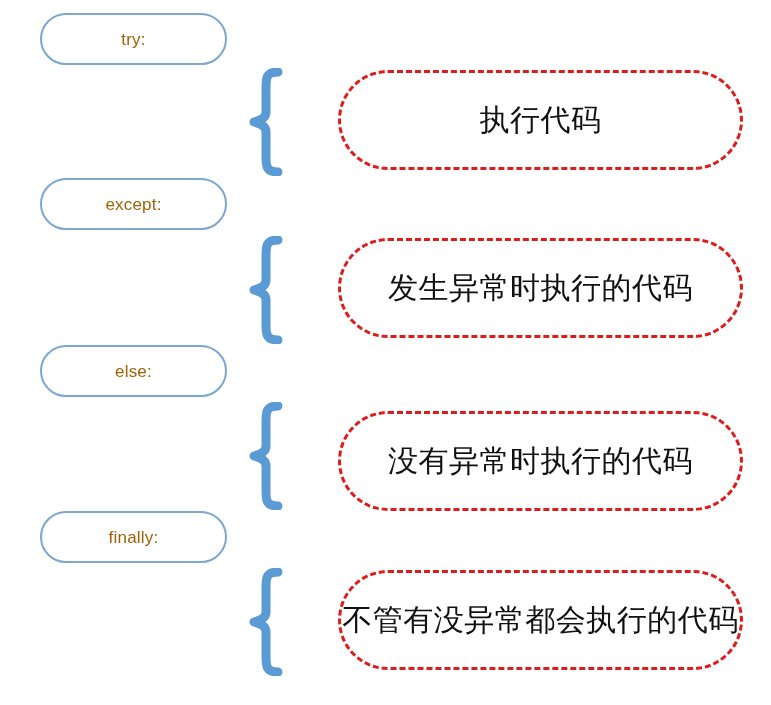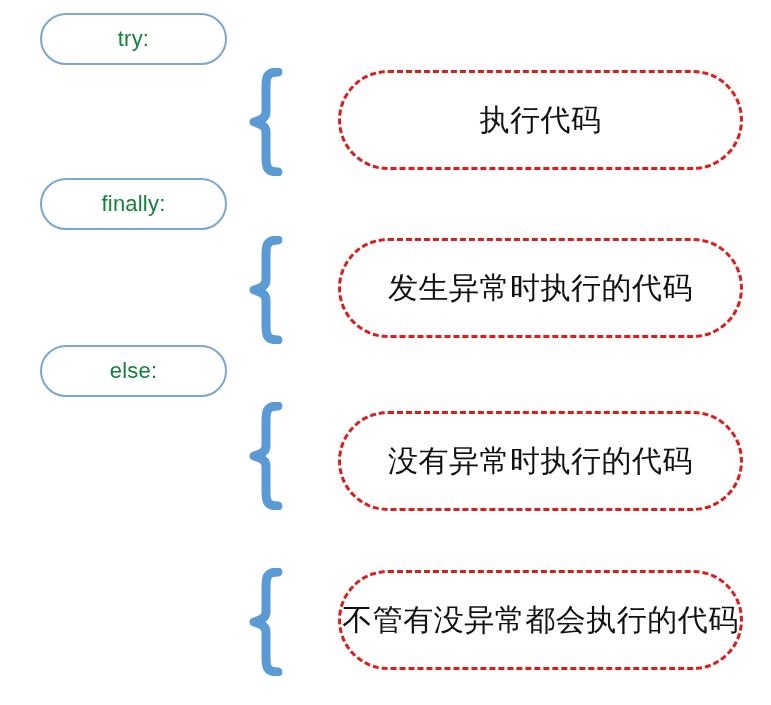--- a/index.html
+++ b/index.html
@@ -26,22 +26,22 @@
     height: 52px;
     box-sizing: border-box;
     border: 2px solid #7ba7d0;
     border-radius: 26px;
     background: #ffffff;
     display: flex;
     align-items: center;
     justify-content: center;
   }
   .pill-label {
-    font-size: 22px;
-    color: #15803d;
+    font-size: 17px;
+    color: #a16207;
     line-height: 1;
     letter-spacing: 0.2px;
     white-space: nowrap;
   }
 
   
   .brace {
     position: absolute;
     left: 248px;
     width: 40px;
@@ -100,21 +100,21 @@
   <div class="brace brace-0">
     <svg viewBox="0 0 40 108" xmlns="http://www.w3.org/2000/svg" aria-hidden="true">
       <path d="M30 4 C18 4 18 10 18 20 L18 44 C18 50 13 52 6 54 C13 56 18 58 18 64 L18 88 C18 98 18 104 30 104" fill="none" stroke="currentColor" stroke-width="9" stroke-linecap="round" stroke-linejoin="round"></path>
     </svg>
   </div>
   <div class="codebox box-0">
     <span class="codebox-label">执行代码</span>
   </div>
 
   <div class="pill pill-1">
-    <span class="pill-label">finally:</span>
+    <span class="pill-label">except:</span>
   </div>
   <div class="brace brace-1">
     <svg viewBox="0 0 40 108" xmlns="http://www.w3.org/2000/svg" aria-hidden="true">
       <path d="M30 4 C18 4 18 10 18 20 L18 44 C18 50 13 52 6 54 C13 56 18 58 18 64 L18 88 C18 98 18 104 30 104" fill="none" stroke="currentColor" stroke-width="9" stroke-linecap="round" stroke-linejoin="round"></path>
     </svg>
   </div>
   <div class="codebox box-1">
     <span class="codebox-label">发生异常时执行的代码</span>
   </div>
 
@@ -123,20 +123,23 @@
   </div>
   <div class="brace brace-2">
     <svg viewBox="0 0 40 108" xmlns="http://www.w3.org/2000/svg" aria-hidden="true">
       <path d="M30 4 C18 4 18 10 18 20 L18 44 C18 50 13 52 6 54 C13 56 18 58 18 64 L18 88 C18 98 18 104 30 104" fill="none" stroke="currentColor" stroke-width="9" stroke-linecap="round" stroke-linejoin="round"></path>
     </svg>
   </div>
   <div class="codebox box-2">
     <span class="codebox-label">没有异常时执行的代码</span>
   </div>
 
+  <div class="pill pill-3">
+    <span class="pill-label">finally:</span>
+  </div>
   <div class="brace brace-3">
     <svg viewBox="0 0 40 108" xmlns="http://www.w3.org/2000/svg" aria-hidden="true">
       <path d="M30 4 C18 4 18 10 18 20 L18 44 C18 50 13 52 6 54 C13 56 18 58 18 64 L18 88 C18 98 18 104 30 104" fill="none" stroke="currentColor" stroke-width="9" stroke-linecap="round" stroke-linejoin="round"></path>
     </svg>
   </div>
   <div class="codebox box-3">
     <span class="codebox-label">不管有没异常都会执行的代码</span>
   </div>
 
 </div>

